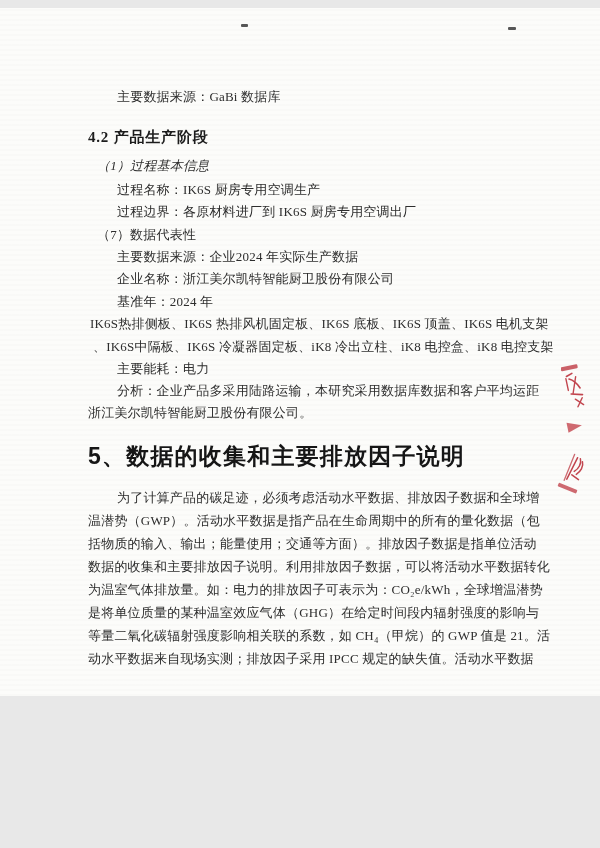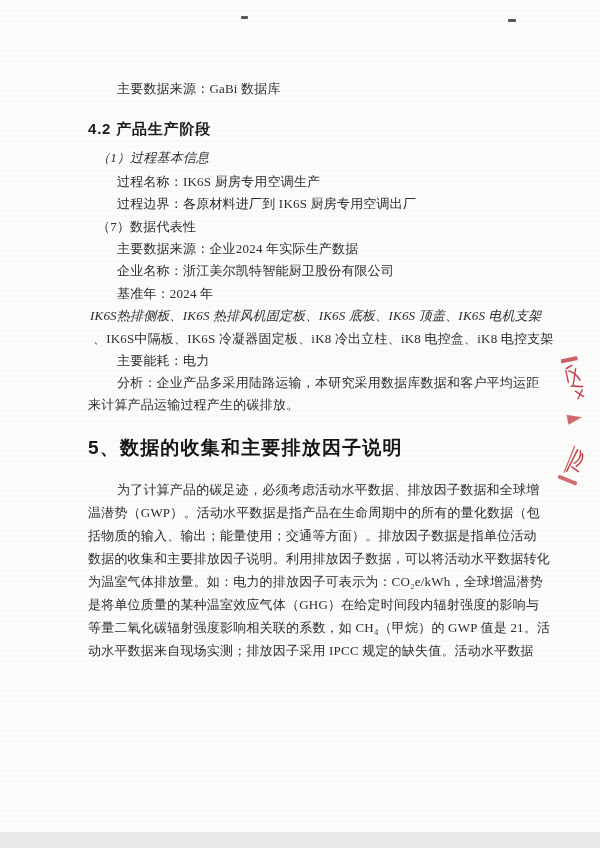--- a/index.html
+++ b/index.html
@@ -1,47 +1,47 @@
 <!DOCTYPE html>
 <html><head>
 <meta charset="utf-8">
 <style>
   html,body { margin:0; padding:0; background:#e8e8e8; }
   .page {
     position:relative;
-    width:600px; height:832px;
-    margin:0 auto;
+    width:600px; height:688px;
+    margin:8px auto;
     background:
       repeating-linear-gradient(0deg, rgba(0,0,0,0.012) 0 2px, rgba(255,255,255,0) 2px 5px),
       #fcfcfa;
     overflow:hidden;
     font-family:"Liberation Serif","DejaVu Serif",serif;
     color:#2d2d2d;
   }
   .content {
     position:absolute; left:88px; top:0; width:436px;
   }
   .t {
     font-size:13px;
     line-height:22.4px;
     letter-spacing:0.2px;
     white-space:nowrap;
   }
   .para-line { line-height:23px; }
   .ind2 { padding-left:29px; }
   .ind1 { padding-left:9px; }
-  .ind-cont2 { padding-left:2px;font-style:italic; }
+  .ind-cont2 { padding-left:2px; }
   .ind-cont5 { padding-left:5px; }
   .h-sub {
     font-size:15px; font-weight:bold; line-height:24px;
     letter-spacing:0.8px; color:#1c1c1c; white-space:nowrap;
-    font-family:Liberation Sans, sans-serif;
+    font-family:Liberation Serif, serif;
   }
   .h-main {
-    font-size:19px; font-weight:bold; line-height:26px;
+    font-size:23px; font-weight:bold; line-height:26px;
     letter-spacing:1.2px; color:#161616; white-space:nowrap;
     font-family:"Liberation Sans","DejaVu Sans",sans-serif;
   }
   .mt-intro { margin-top:78px; }
   .mt-h42 { margin-top:17px; }
   .mt-item1 { margin-top:6px;font-style:italic; }
   .mt-1 { margin-top:1px; }
   .mt-h43 { margin-top:2px; }
   .mt-gabi { margin-top:2px; }
   .mt-wrap { margin-top:-1px; }
@@ -82,21 +82,21 @@
     <div class="t ind2">企业名称：浙江美尔凯特智能厨卫股份有限公司</div>
     <div class="t ind2">基准年：2024 年</div>
 
     <div class="t ind-cont2">IK6S热排侧板、IK6S 热排风机固定板、IK6S 底板、IK6S 顶盖、IK6S 电机支架</div>
     <div class="t ind-cont5">、IK6S中隔板、IK6S 冷凝器固定板、iK8 冷出立柱、iK8 电控盒、iK8 电控支架</div>
 
     <div class="t ind2">主要能耗：电力</div>
 
 
     <div class="t ind2">分析：企业产品多采用陆路运输，本研究采用数据库数据和客户平均运距</div>
-    <div class="t mt-wrap">来计算产品运输过程产生的碳排放。</div>
+    <div class="t mt-wrap">浙江美尔凯特智能厨卫股份有限公司。</div>
 
     <div class="h-main mt-h5">5、数据的收集和主要排放因子说明</div>
 
     <div class="t para-line ind2 mt-para">为了计算产品的碳足迹，必须考虑活动水平数据、排放因子数据和全球增</div>
     <div class="t para-line">温潜势（GWP）。活动水平数据是指产品在生命周期中的所有的量化数据（包</div>
     <div class="t para-line">括物质的输入、输出；能量使用；交通等方面）。排放因子数据是指单位活动</div>
     <div class="t para-line">数据的收集和主要排放因子说明。利用排放因子数据，可以将活动水平数据转化</div>
     <div class="t para-line">为温室气体排放量。如：电力的排放因子可表示为：CO₂e/kWh，全球增温潜势</div>
     <div class="t para-line">是将单位质量的某种温室效应气体（GHG）在给定时间段内辐射强度的影响与</div>
     <div class="t para-line">等量二氧化碳辐射强度影响相关联的系数，如 CH₄（甲烷）的 GWP 值是 21。活</div>

